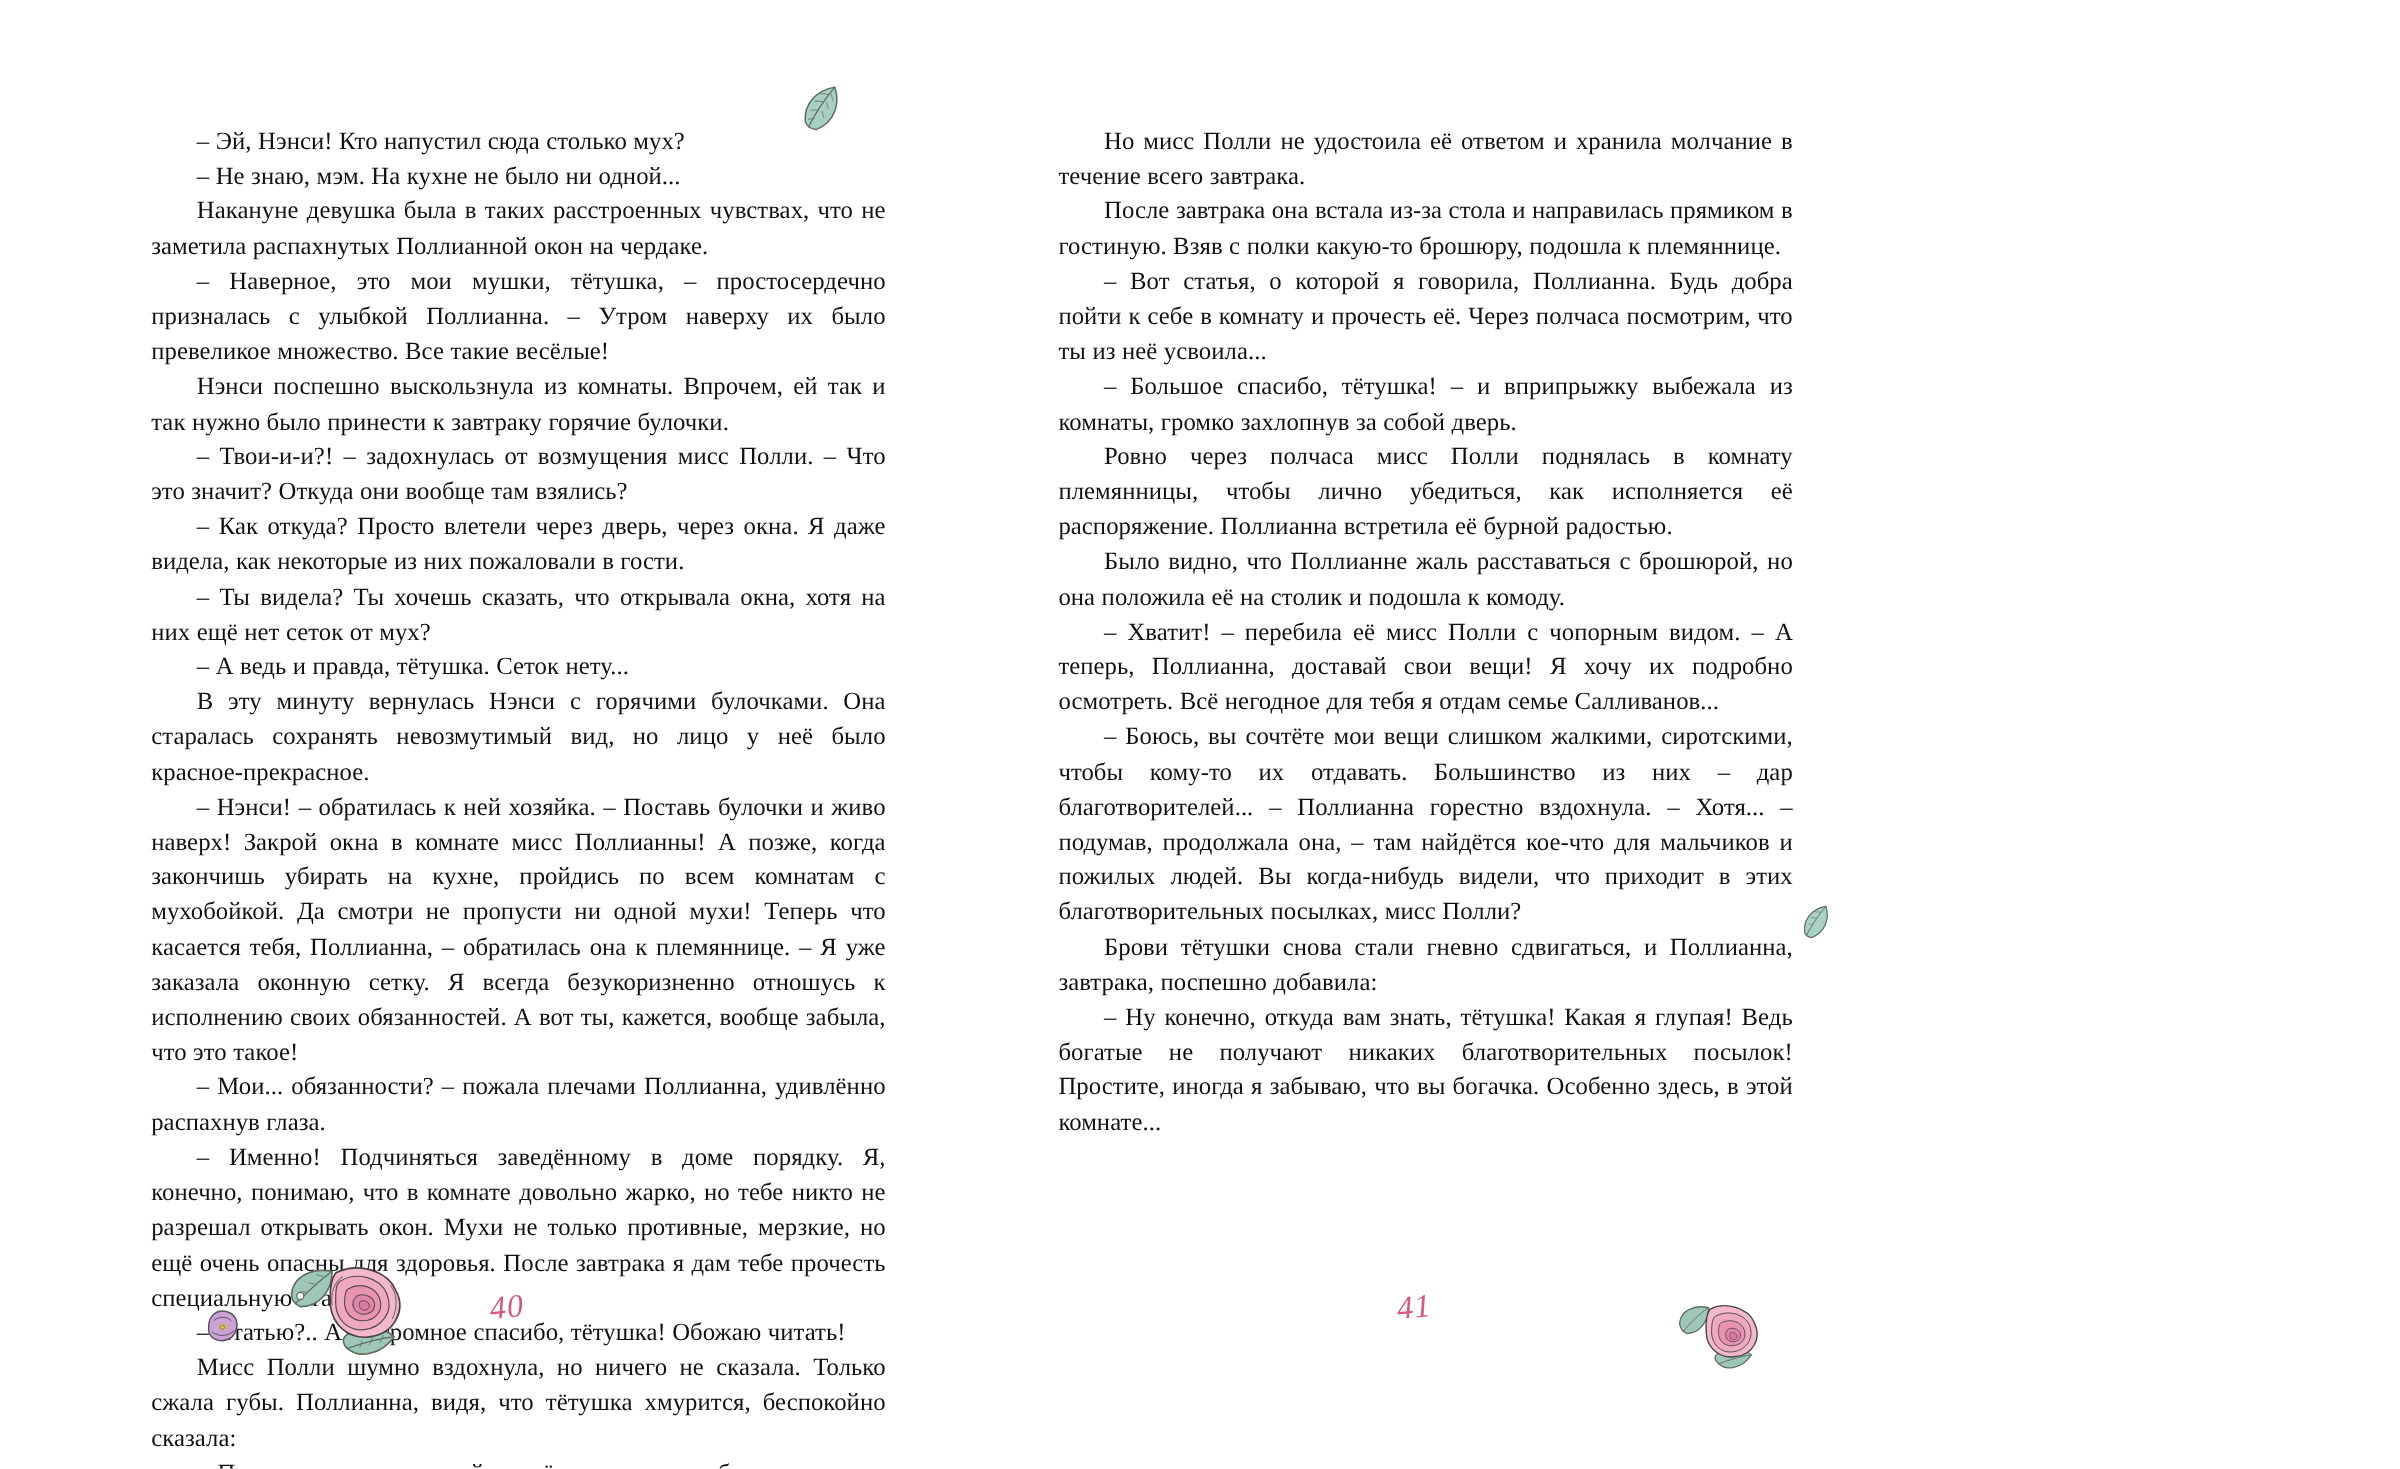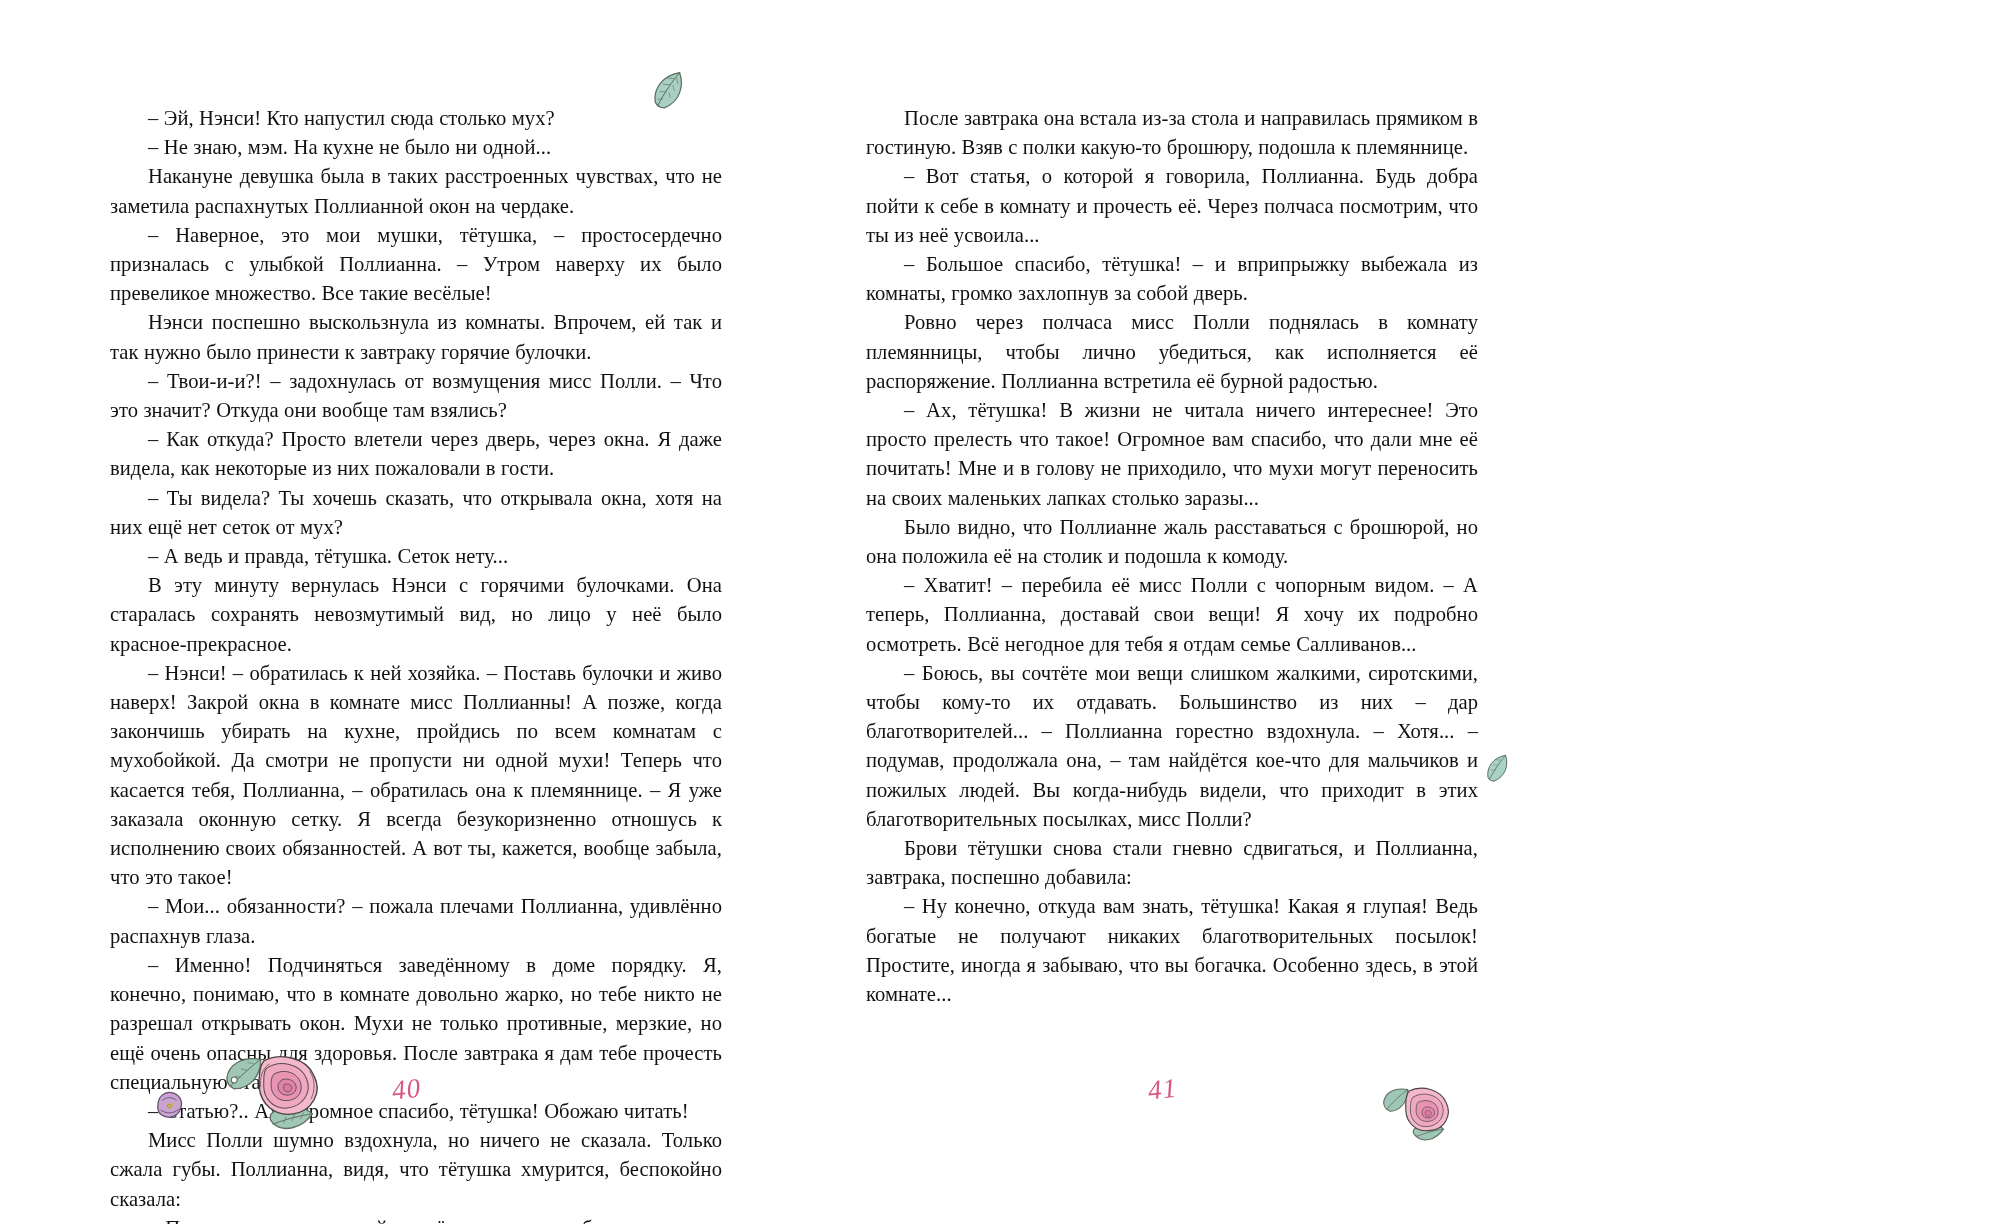--- a/index.html
+++ b/index.html
@@ -12,21 +12,21 @@
     width: 2000px;
     height: 1224px;
     background: #ffffff;
     overflow: hidden;
     font-family: "Liberation Serif", "DejaVu Serif", serif;
   }
 
   
   .spread {
     position: absolute;
-    top: 0; left: 0;
+    top: 0; left: 16px;
     width: 1840px; height: 1224px;
   }
 
   .leaf-page {
     position: absolute;
     top: 104px;
     width: 612px;
   }
   .leaf-page.left  { left: 110px; }
   .leaf-page.right { left: 866px; }
@@ -87,25 +87,25 @@
         <p>– Мои... обязанности? – пожала плечами Поллианна, удивлённо распахнув глаза.</p>
         <p>– Именно! Подчиняться заведённому в доме порядку. Я, конечно, понимаю, что в комнате довольно жарко, но тебе никто не разрешал открывать окон. Мухи не только противные, мерзкие, но ещё очень опасны для здоровья. После завтрака я дам тебе прочесть специальную статью.</p>
         <p>– Статью?.. Ах, огромное спасибо, тётушка! Обожаю читать!</p>
         <p>Мисс Полли шумно вздохнула, но ничего не сказала. Только сжала губы. Поллианна, видя, что тётушка хмурится, беспокойно сказала:</p>
         <p>– Простите меня, пожалуйста, тётушка, что я забыла, что такое «мои обязанности». Этого больше не повторится... – И застенчиво добавила: – Я больше не стану открывать окон...</p>
       </div>
     </div>
 
     <div class="leaf-page right">
       <div class="body-text">
+        <p>Но мисс Полли не удостоила её ответом и хранила молчание в течение всего завтрака.</p>
         <p>После завтрака она встала из-за стола и направилась прямиком в гостиную. Взяв с полки какую-то брошюру, подошла к племяннице.</p>
         <p>– Вот статья, о которой я говорила, Поллианна. Будь добра пойти к себе в комнату и прочесть её. Через полчаса посмотрим, что ты из неё усвоила...</p>
         <p>– Большое спасибо, тётушка! – и вприпрыжку выбежала из комнаты, громко захлопнув за собой дверь.</p>
         <p>Ровно через полчаса мисс Полли поднялась в комнату племянницы, чтобы лично убедиться, как исполняется её распоряжение. Поллианна встретила её бурной радостью.</p>
-        <p>– Ах, тётушка! В жизни не читала ничего интереснее! Это просто прелесть что такое! Огромное вам спасибо, что дали мне её почитать! Мне и в голову не приходило, что мухи могут переносить на своих маленьких лапках столько заразы...</p>
         <p>Было видно, что Поллианне жаль расставаться с брошюрой, но она положила её на столик и подошла к комоду.</p>
         <p>– Хватит! – перебила её мисс Полли с чопорным видом. – А теперь, Поллианна, доставай свои вещи! Я хочу их подробно осмотреть. Всё негодное для тебя я отдам семье Салливанов...</p>
         <p>– Боюсь, вы сочтёте мои вещи слишком жалкими, сиротскими, чтобы кому-то их отдавать. Большинство из них – дар благотворителей... – Поллианна горестно вздохнула. – Хотя... – подумав, продолжала она, – там найдётся кое-что для мальчиков и пожилых людей. Вы когда-нибудь видели, что приходит в этих благотворительных посылках, мисс Полли?</p>
         <p>Брови тётушки снова стали гневно сдвигаться, и Поллианна, завтрака, поспешно добавила:</p>
         <p>– Ну конечно, откуда вам знать, тётушка! Какая я глупая! Ведь богатые не получают никаких благотворительных посылок! Простите, иногда я забываю, что вы богачка. Особенно здесь, в этой комнате...</p>
       </div>
     </div>
 
     <div class="folio left">40</div>
     <div class="folio right">41</div>

